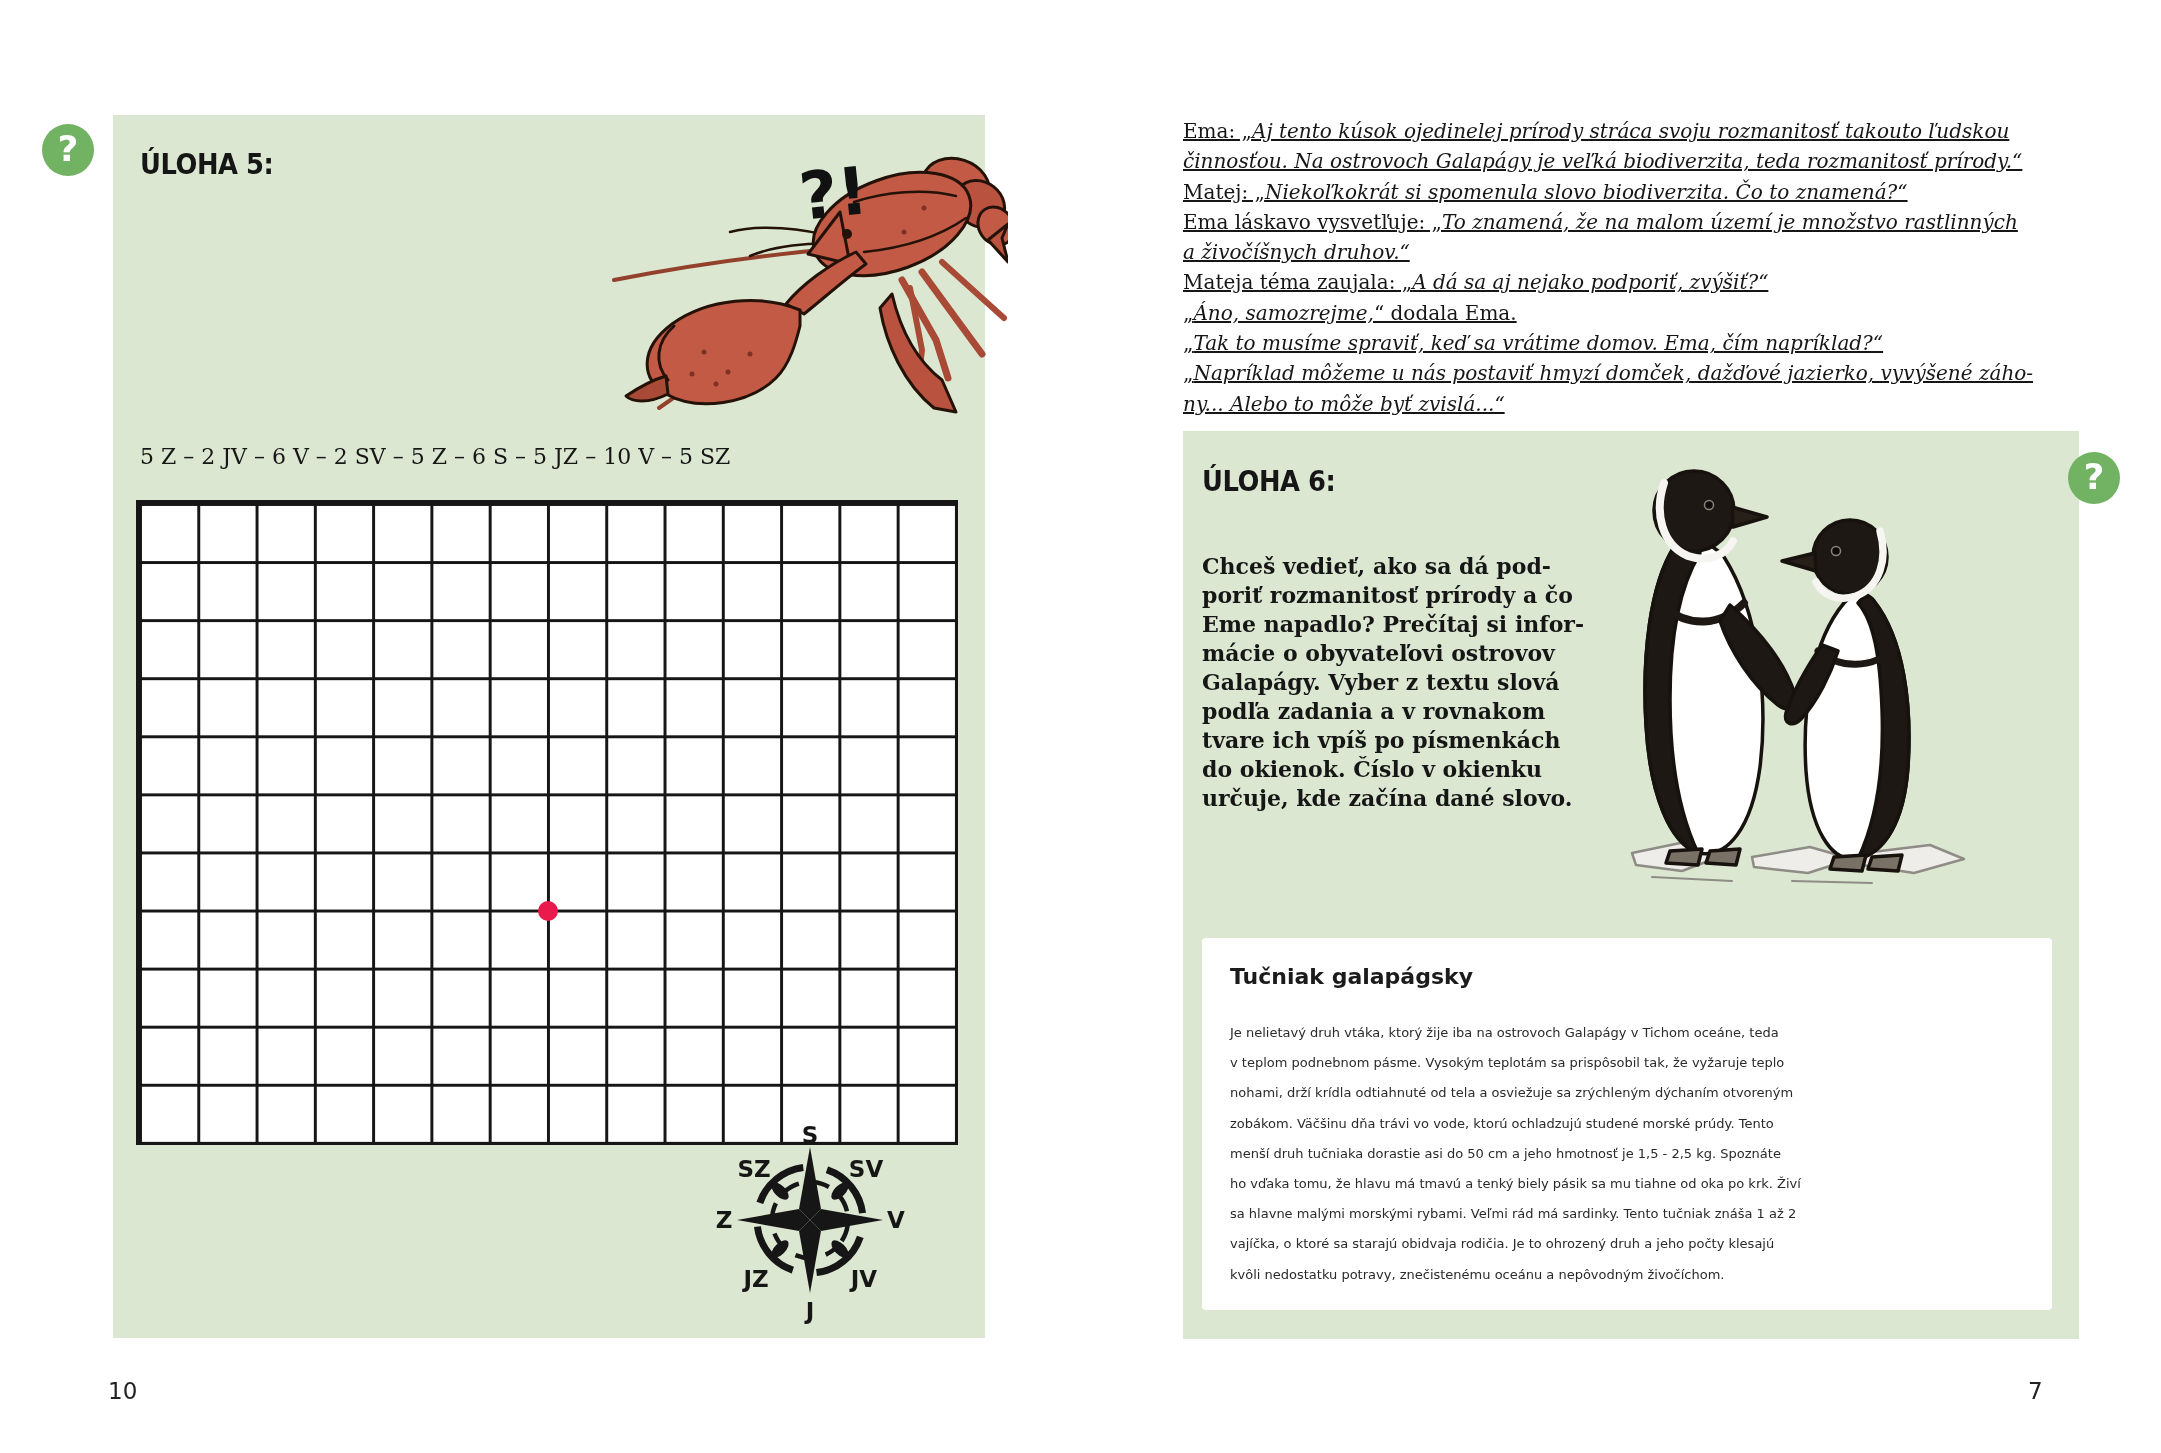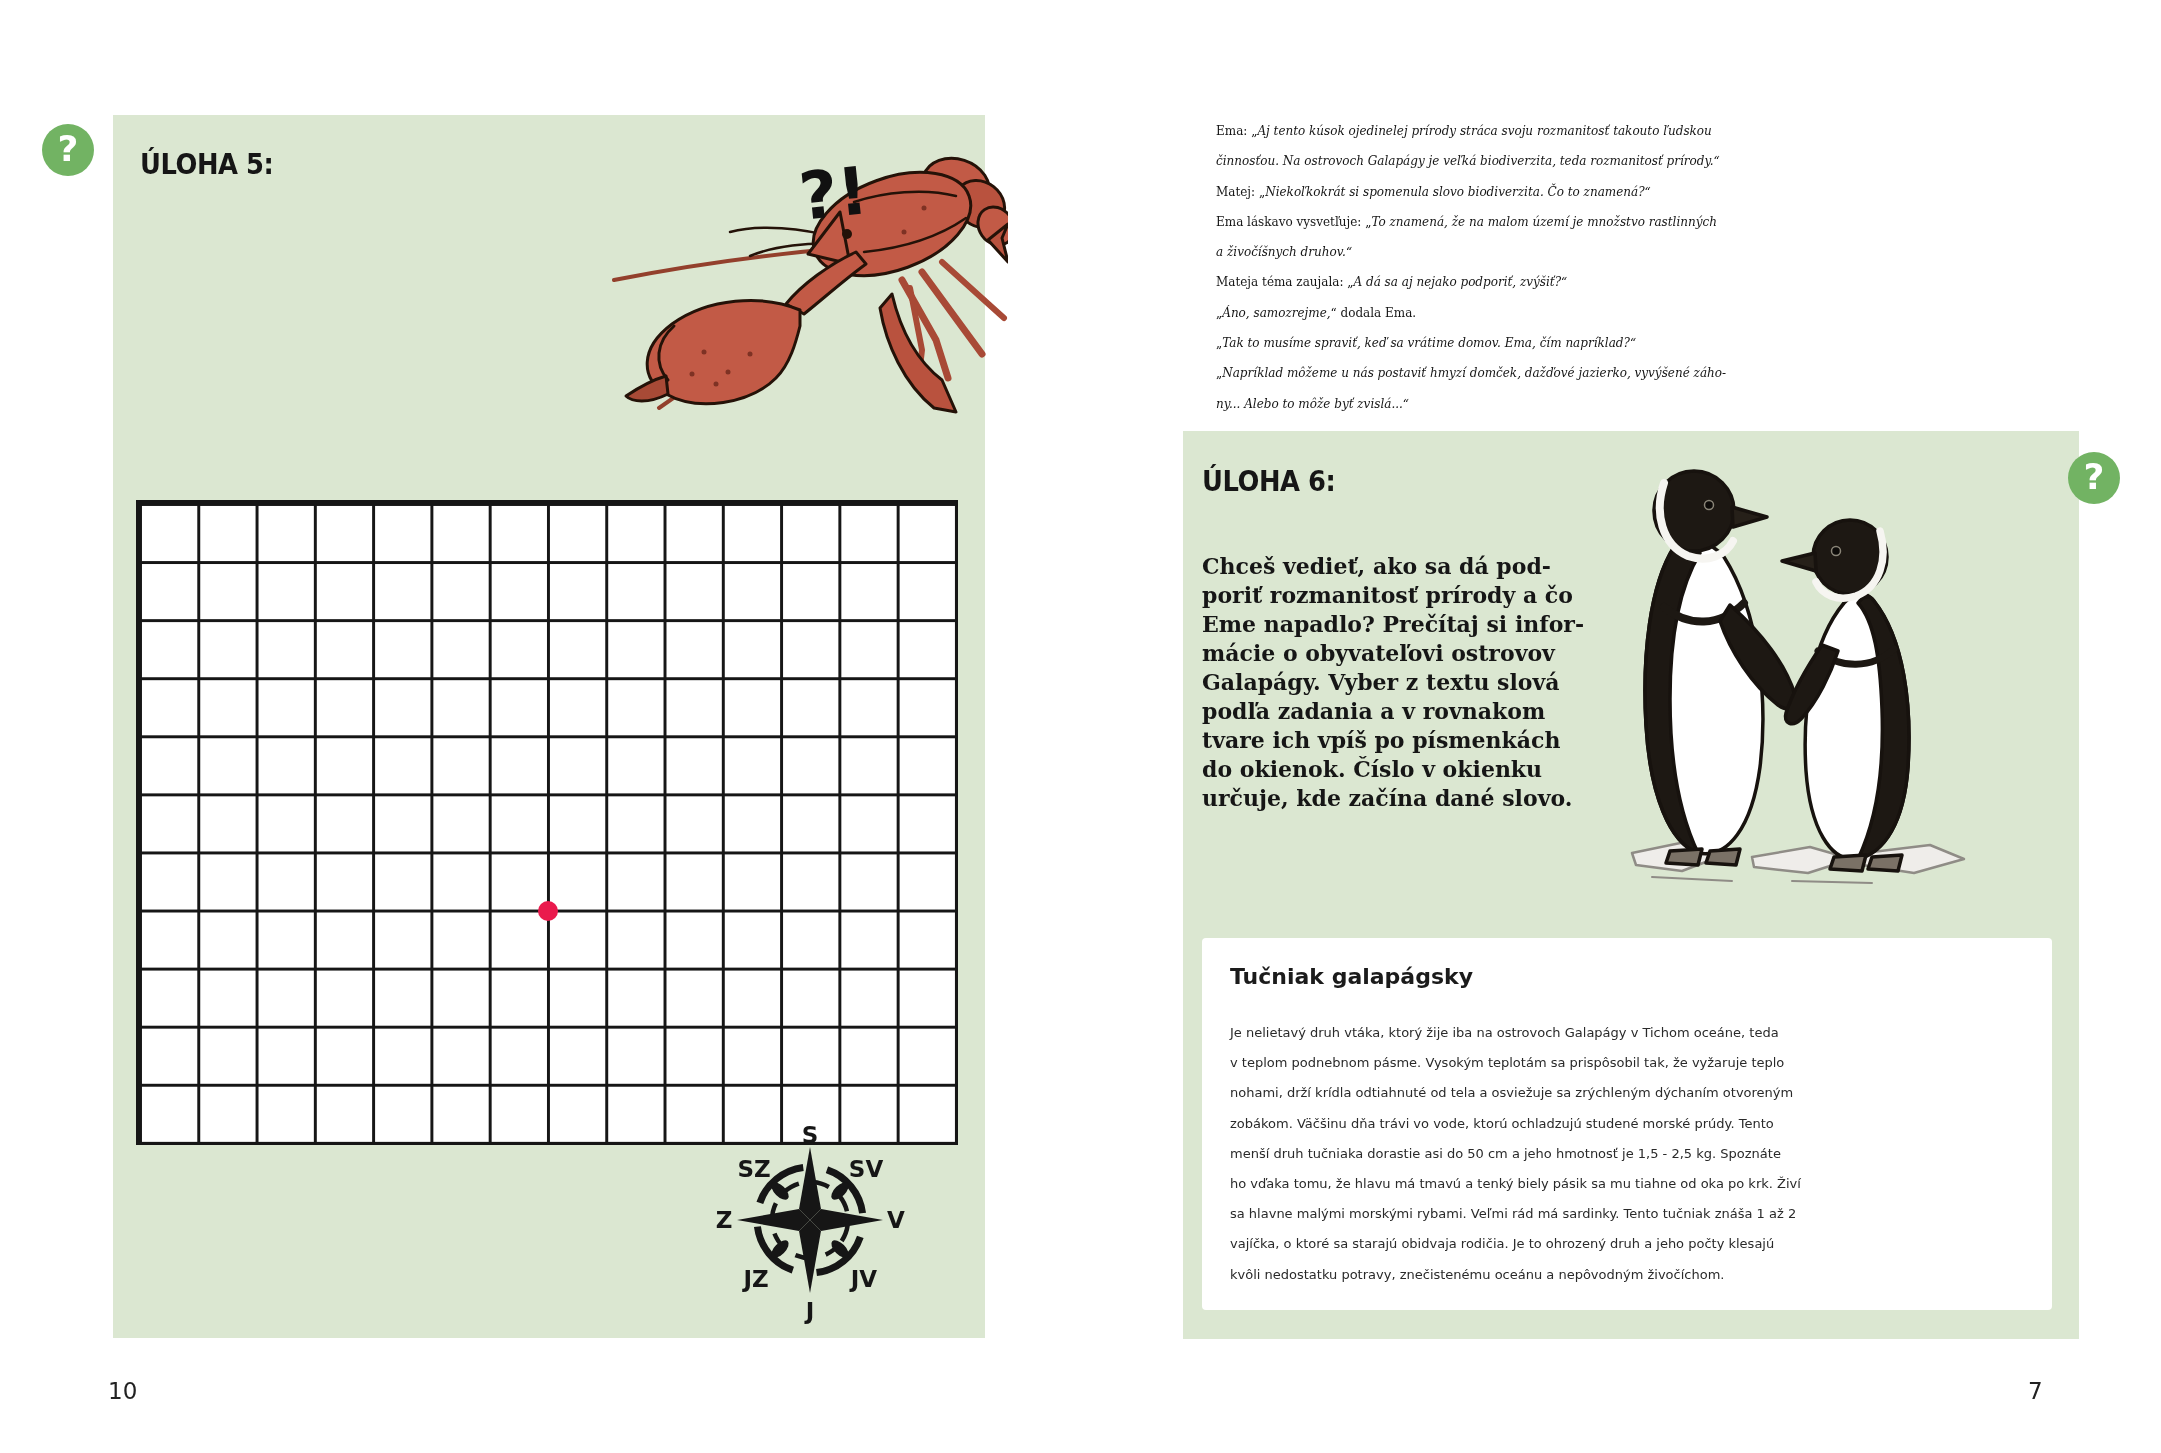--- a/index.html
+++ b/index.html
@@ -26,22 +26,22 @@
     transform:scaleX(.92);transform-origin:left top;white-space:nowrap;z-index:4;}
   .title-5{left:140px;top:148px;}
   .title-6{left:1202px;top:465px;}
 
   .serif-bold{position:absolute;font-weight:700;color:var(--ink);white-space:nowrap;z-index:4;}
   .instructions-5{left:140px;top:202px;font-size:22px;line-height:30.2px;}
   .instructions-6{left:1202px;top:524px;font-size:22px;line-height:29px;margin-top:28px;}
   .sequence{position:absolute;left:140px;top:444px;font-size:22px;color:var(--ink);
     white-space:nowrap;z-index:4;}
 
-  .dialogue{position:absolute;left:1216px;top:116px;font-size:12px;line-height:30.3px;
-    color:var(--ink);white-space:nowrap;z-index:4;}
+  .dialogue{position:absolute;left:1183px;top:116px;font-size:20px;line-height:30.3px;
+    color:var(--ink);white-space:nowrap;z-index:4;text-decoration:underline;}
   .dialogue .it{font-style:italic;}
 
   .drawing-grid{position:absolute;left:136px;top:500px;width:822px;height:645px;
     background-color:#fff;border:3px solid var(--ink);z-index:2;}
   .start-dot{position:absolute;width:20px;height:20px;border-radius:50%;
     background:var(--dot-red);transform:translate(-50%,-50%);z-index:3;}
 
   .compass-svg{position:absolute;left:700px;top:1103px;z-index:5;}
   .compass-svg text{font-family:"DejaVu Sans","Liberation Sans",sans-serif;
     font-weight:700;font-size:23px;fill:var(--ink);}
@@ -70,20 +70,21 @@
 
   <div class="panel panel-left"></div>
 
   <div class="help-icon left">
     <span>?</span>
   </div>
 
   <div class="task-title title-5">ÚLOHA 5:</div>
 
 
+  <div class="sequence">5 Z  – 2 JV – 6 V – 2 SV – 5 Z – 6 S – 5 JZ – 10 V – 5 SZ</div>
 
   <div class="drawing-grid" style="background-image: linear-gradient(to right, var(--ink) 2.6px, transparent 2.6px),linear-gradient(to bottom, var(--ink) 2.6px, transparent 2.6px); background-size: 58.2857px 58.0909px;">
     <div class="start-dot" style="left: 409.3px; top: 407.936px;"></div>
   </div>
 
   <svg class="compass-svg" width="222" height="222" viewBox="0 0 222 222">
     <g>
       <circle cx="110" cy="117" r="53" fill="none" stroke="#161616" stroke-width="7" stroke-dasharray="59 24" transform="rotate(19 110 117)"></circle>
       <circle cx="110" cy="117" r="38" fill="none" stroke="#161616" stroke-width="4.5" stroke-dasharray="17 14" transform="rotate(40 110 117)"></circle>
       <g fill="#161616">

